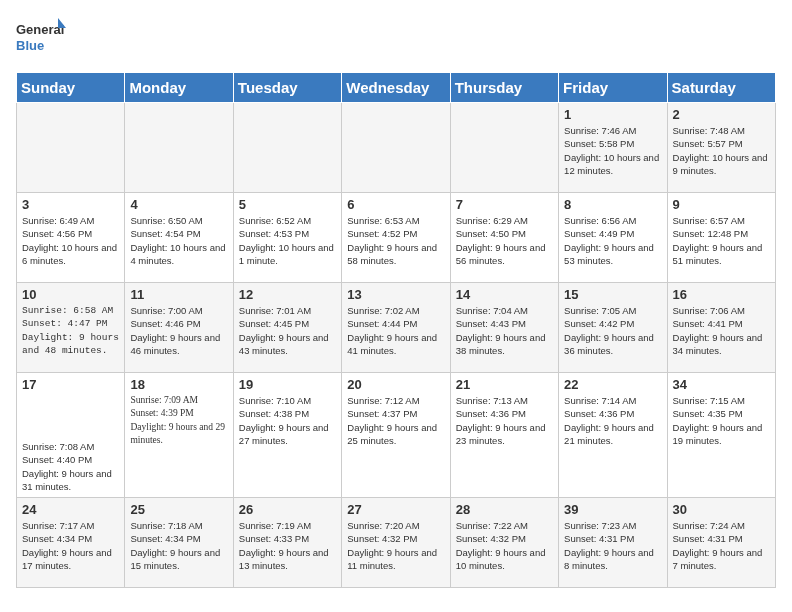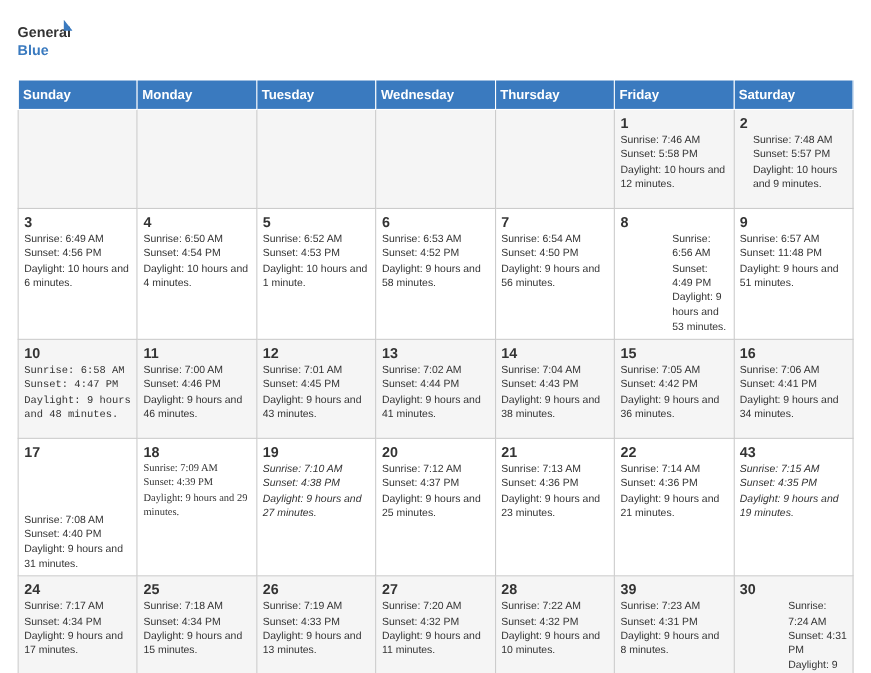--- a/index.html
+++ b/index.html
@@ -35,21 +35,21 @@
       color: #555;
     }
     table {
       width: 100%;
       border-collapse: collapse;
       table-layout: fixed;
     }
     thead tr th {
       background: #3a7abf;
       color: #fff;
-      font-size: 12px;
+      font-size: 15px;
       font-weight: bold;
       padding: 6px 4px;
       text-align: left;
       border: 1px solid #fff;
     }
     tbody tr td {
       border: 1px solid #ccc;
       vertical-align: top;
       padding: 4px 5px;
       font-size: 10px;
@@ -114,21 +114,21 @@
         <td class="empty"></td>
         <td class="empty"></td>
         <td>
           <span class="day-number">1</span>
           <div class="day-info" style="white-space: pre-line;">Sunrise: 7:46 AM
 Sunset: 5:58 PM
 Daylight: 10 hours and 12 minutes.</div>
         </td>
         <td>
           <span class="day-number">2</span>
-          <div class="day-info" style="white-space: pre-line; margin-left: 12px;">Sunrise: 7:48 AM
+          <div class="day-info" style="white-space: pre-line;">Sunrise: 7:48 AM
 Sunset: 5:57 PM
 Daylight: 10 hours and 9 minutes.</div>
         </td>
       </tr>
       <tr>
         <td>
           <span class="day-number">3</span>
           <div class="day-info" style="white-space: pre-line;">Sunrise: 6:49 AM
 Sunset: 4:56 PM
 Daylight: 10 hours and 6 minutes.</div>
@@ -146,34 +146,34 @@
 Daylight: 10 hours and 1 minute.</div>
         </td>
         <td>
           <span class="day-number">6</span>
           <div class="day-info" style="white-space: pre-line;">Sunrise: 6:53 AM
 Sunset: 4:52 PM
 Daylight: 9 hours and 58 minutes.</div>
         </td>
         <td>
           <span class="day-number">7</span>
-          <div class="day-info" style="white-space: pre-line;">Sunrise: 6:54 AM
+          <div class="day-info" style="white-space: pre-line;">Sunrise: 6:29 AM
 Sunset: 4:50 PM
 Daylight: 9 hours and 56 minutes.</div>
         </td>
         <td>
           <span class="day-number">8</span>
-          <div class="day-info" style="white-space: pre-line; margin-left: 47px;">Sunrise: 6:56 AM
+          <div class="day-info" style="white-space: pre-line;">Sunrise: 6:56 AM
 Sunset: 4:49 PM
 Daylight: 9 hours and 53 minutes.</div>
         </td>
         <td>
           <span class="day-number">9</span>
           <div class="day-info" style="white-space: pre-line;">Sunrise: 6:57 AM
-Sunset: 11:48 PM
+Sunset: 12:48 PM
 Daylight: 9 hours and 51 minutes.</div>
         </td>
       </tr>
       <tr>
         <td>
           <span class="day-number">10</span>
           <div class="day-info" style="white-space: pre-line; font-family: Liberation Mono, monospace;">Sunrise: 6:58 AM
 Sunset: 4:47 PM
 Daylight: 9 hours and 48 minutes.</div>
         </td>
@@ -222,21 +222,21 @@
 Daylight: 9 hours and 31 minutes.</div>
         </td>
         <td>
           <span class="day-number">18</span>
           <div class="day-info" style="white-space: pre-line; font-family: Liberation Serif, serif;">Sunrise: 7:09 AM
 Sunset: 4:39 PM
 Daylight: 9 hours and 29 minutes.</div>
         </td>
         <td>
           <span class="day-number">19</span>
-          <div class="day-info" style="white-space: pre-line; font-style: italic;">Sunrise: 7:10 AM
+          <div class="day-info" style="white-space: pre-line;">Sunrise: 7:10 AM
 Sunset: 4:38 PM
 Daylight: 9 hours and 27 minutes.</div>
         </td>
         <td>
           <span class="day-number">20</span>
           <div class="day-info" style="white-space: pre-line;">Sunrise: 7:12 AM
 Sunset: 4:37 PM
 Daylight: 9 hours and 25 minutes.</div>
         </td>
         <td>
@@ -245,22 +245,22 @@
 Sunset: 4:36 PM
 Daylight: 9 hours and 23 minutes.</div>
         </td>
         <td>
           <span class="day-number">22</span>
           <div class="day-info" style="white-space: pre-line;">Sunrise: 7:14 AM
 Sunset: 4:36 PM
 Daylight: 9 hours and 21 minutes.</div>
         </td>
         <td>
-          <span class="day-number">43</span>
-          <div class="day-info" style="white-space: pre-line; font-style: italic;">Sunrise: 7:15 AM
+          <span class="day-number">34</span>
+          <div class="day-info" style="white-space: pre-line;">Sunrise: 7:15 AM
 Sunset: 4:35 PM
 Daylight: 9 hours and 19 minutes.</div>
         </td>
       </tr>
       <tr>
         <td>
           <span class="day-number">24</span>
           <div class="day-info" style="white-space: pre-line;">Sunrise: 7:17 AM
 Sunset: 4:34 PM
 Daylight: 9 hours and 17 minutes.</div>
@@ -290,19 +290,19 @@
 Daylight: 9 hours and 10 minutes.</div>
         </td>
         <td>
           <span class="day-number">39</span>
           <div class="day-info" style="white-space: pre-line;">Sunrise: 7:23 AM
 Sunset: 4:31 PM
 Daylight: 9 hours and 8 minutes.</div>
         </td>
         <td>
           <span class="day-number">30</span>
-          <div class="day-info" style="white-space: pre-line; margin-left: 44px;">Sunrise: 7:24 AM
+          <div class="day-info" style="white-space: pre-line;">Sunrise: 7:24 AM
 Sunset: 4:31 PM
 Daylight: 9 hours and 7 minutes.</div>
         </td>
       </tr>
     </tbody>
 </table>
 
 </body></html>

